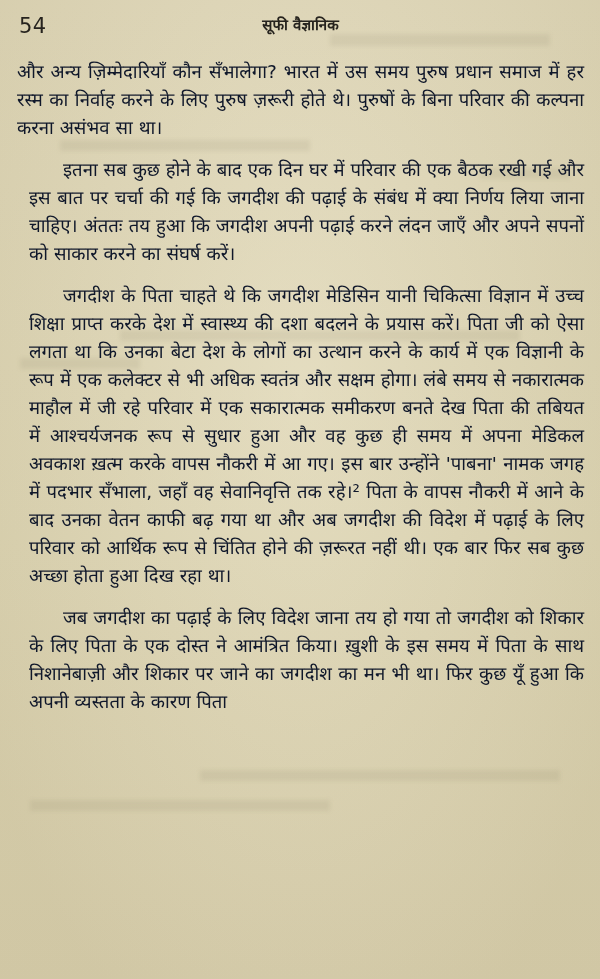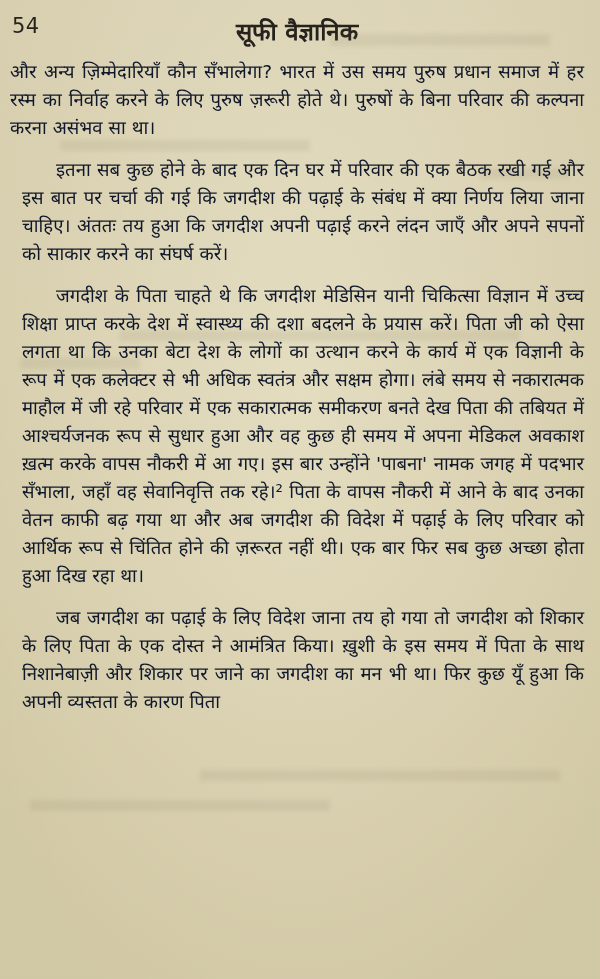--- a/index.html
+++ b/index.html
@@ -16,41 +16,41 @@
     font-family: "DejaVu Sans", "Liberation Sans", sans-serif;
     color: #23211d;
     overflow: hidden;
     position: relative;
   }
   .page {
     position: relative;
     width: 600px;
     height: 979px;
     box-sizing: border-box;
-    padding: 14px 16px 0 10px;
+    padding: 14px 16px 0 17px;
   }
   .page-header {
     position: relative;
     height: 44px;
   }
   .page-number {
     position: absolute;
     left: 2px;
     top: 0;
     font-size: 21px;
     letter-spacing: 0.5px;
     color: #26231e;
   }
   .header-title {
     position: absolute;
     left: 0;
     right: 0;
     top: 0;
     text-align: center;
-    font-size: 24px;
+    font-size: 15px;
     font-weight: 600;
     color: #26231e;
   }
   .body-text {
     position: relative;
     z-index: 2;
   }
   .body-text p {
     margin: 0 0 6px 0;
     font-size: 18.5px;

